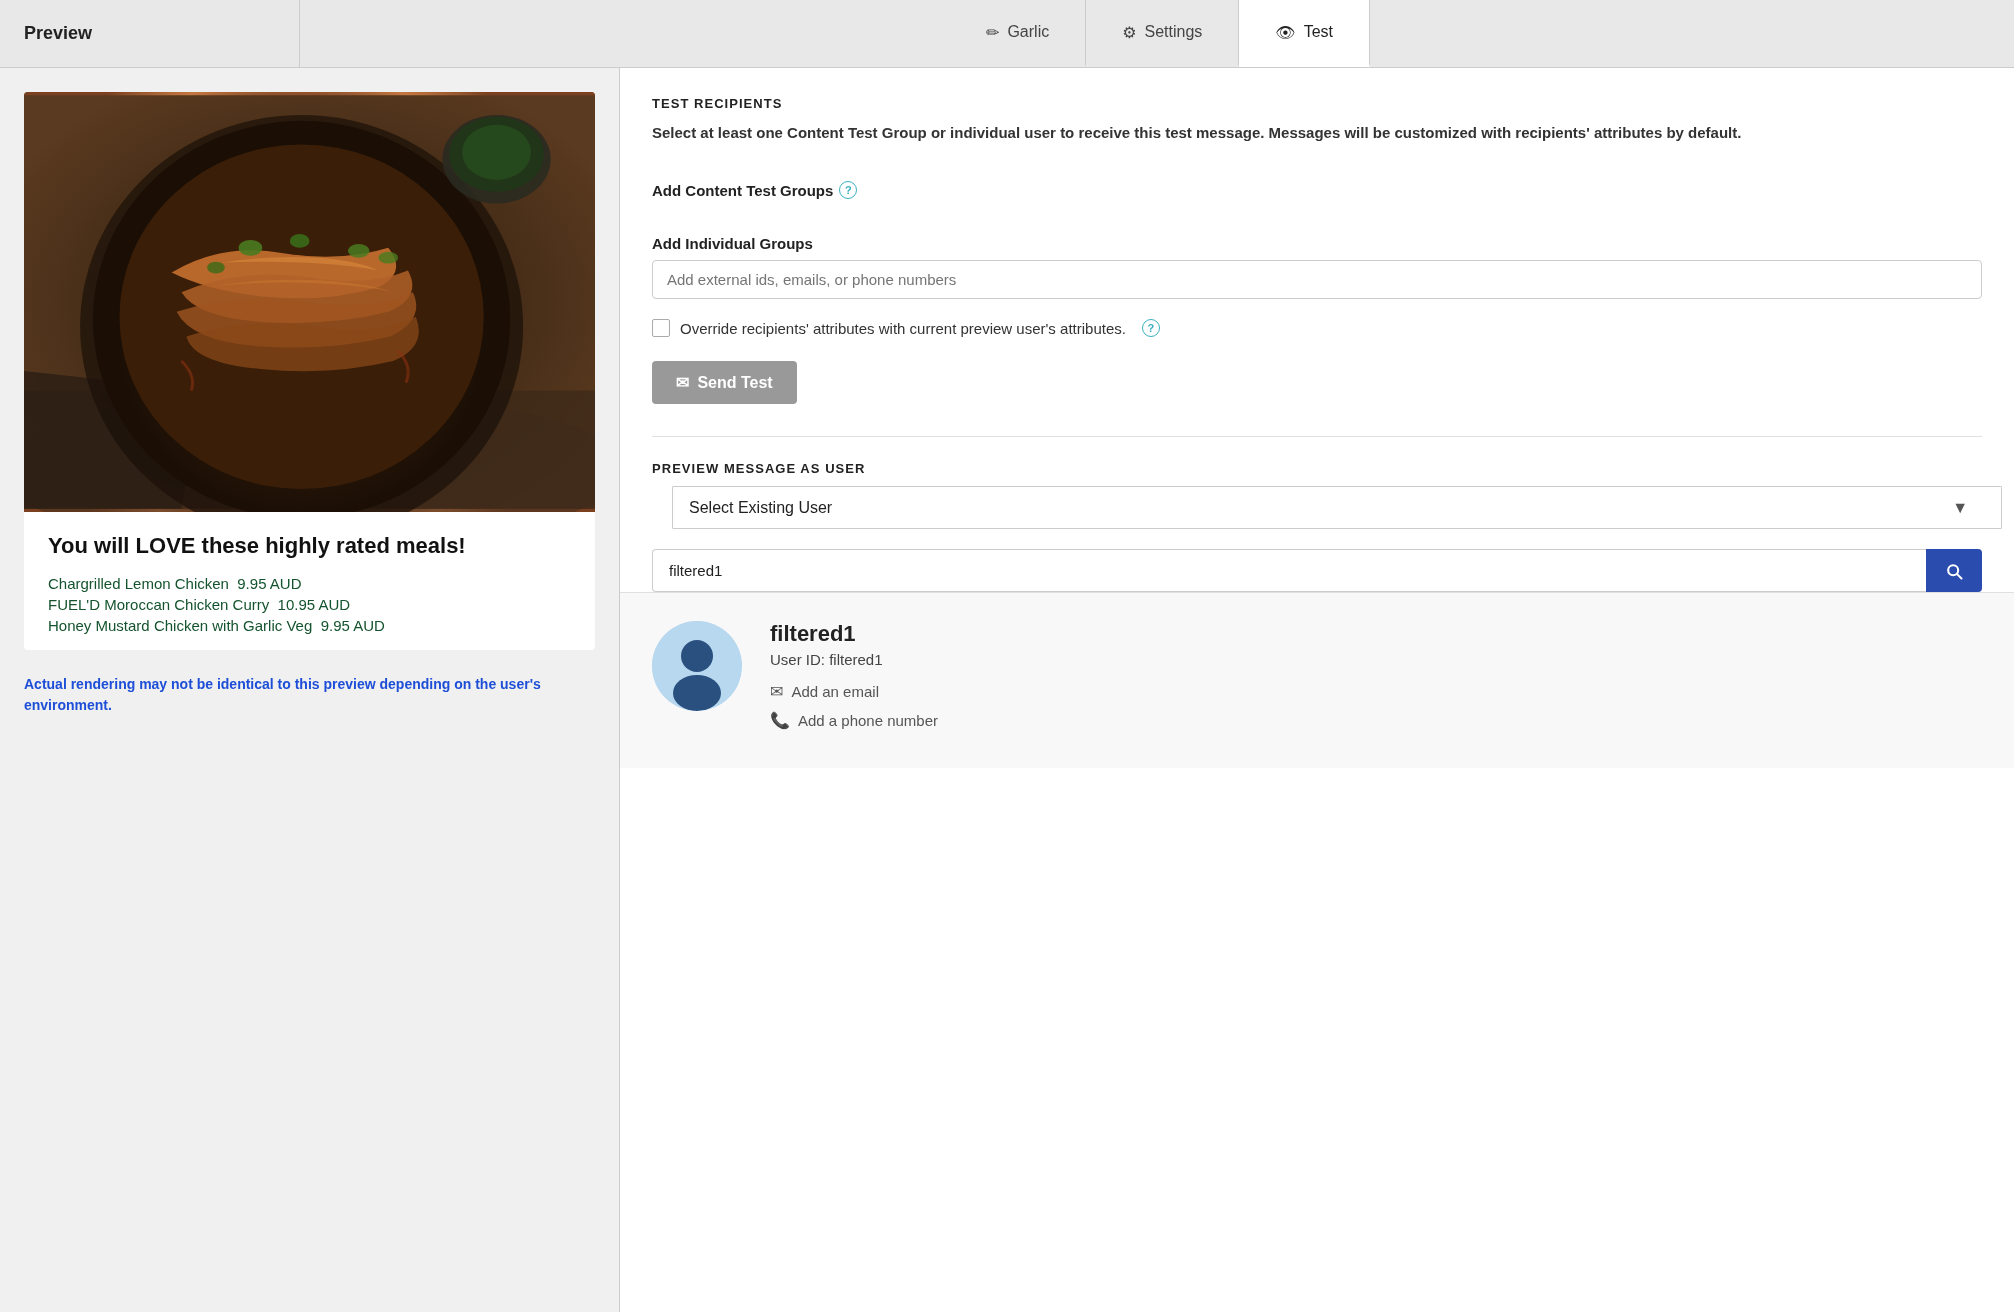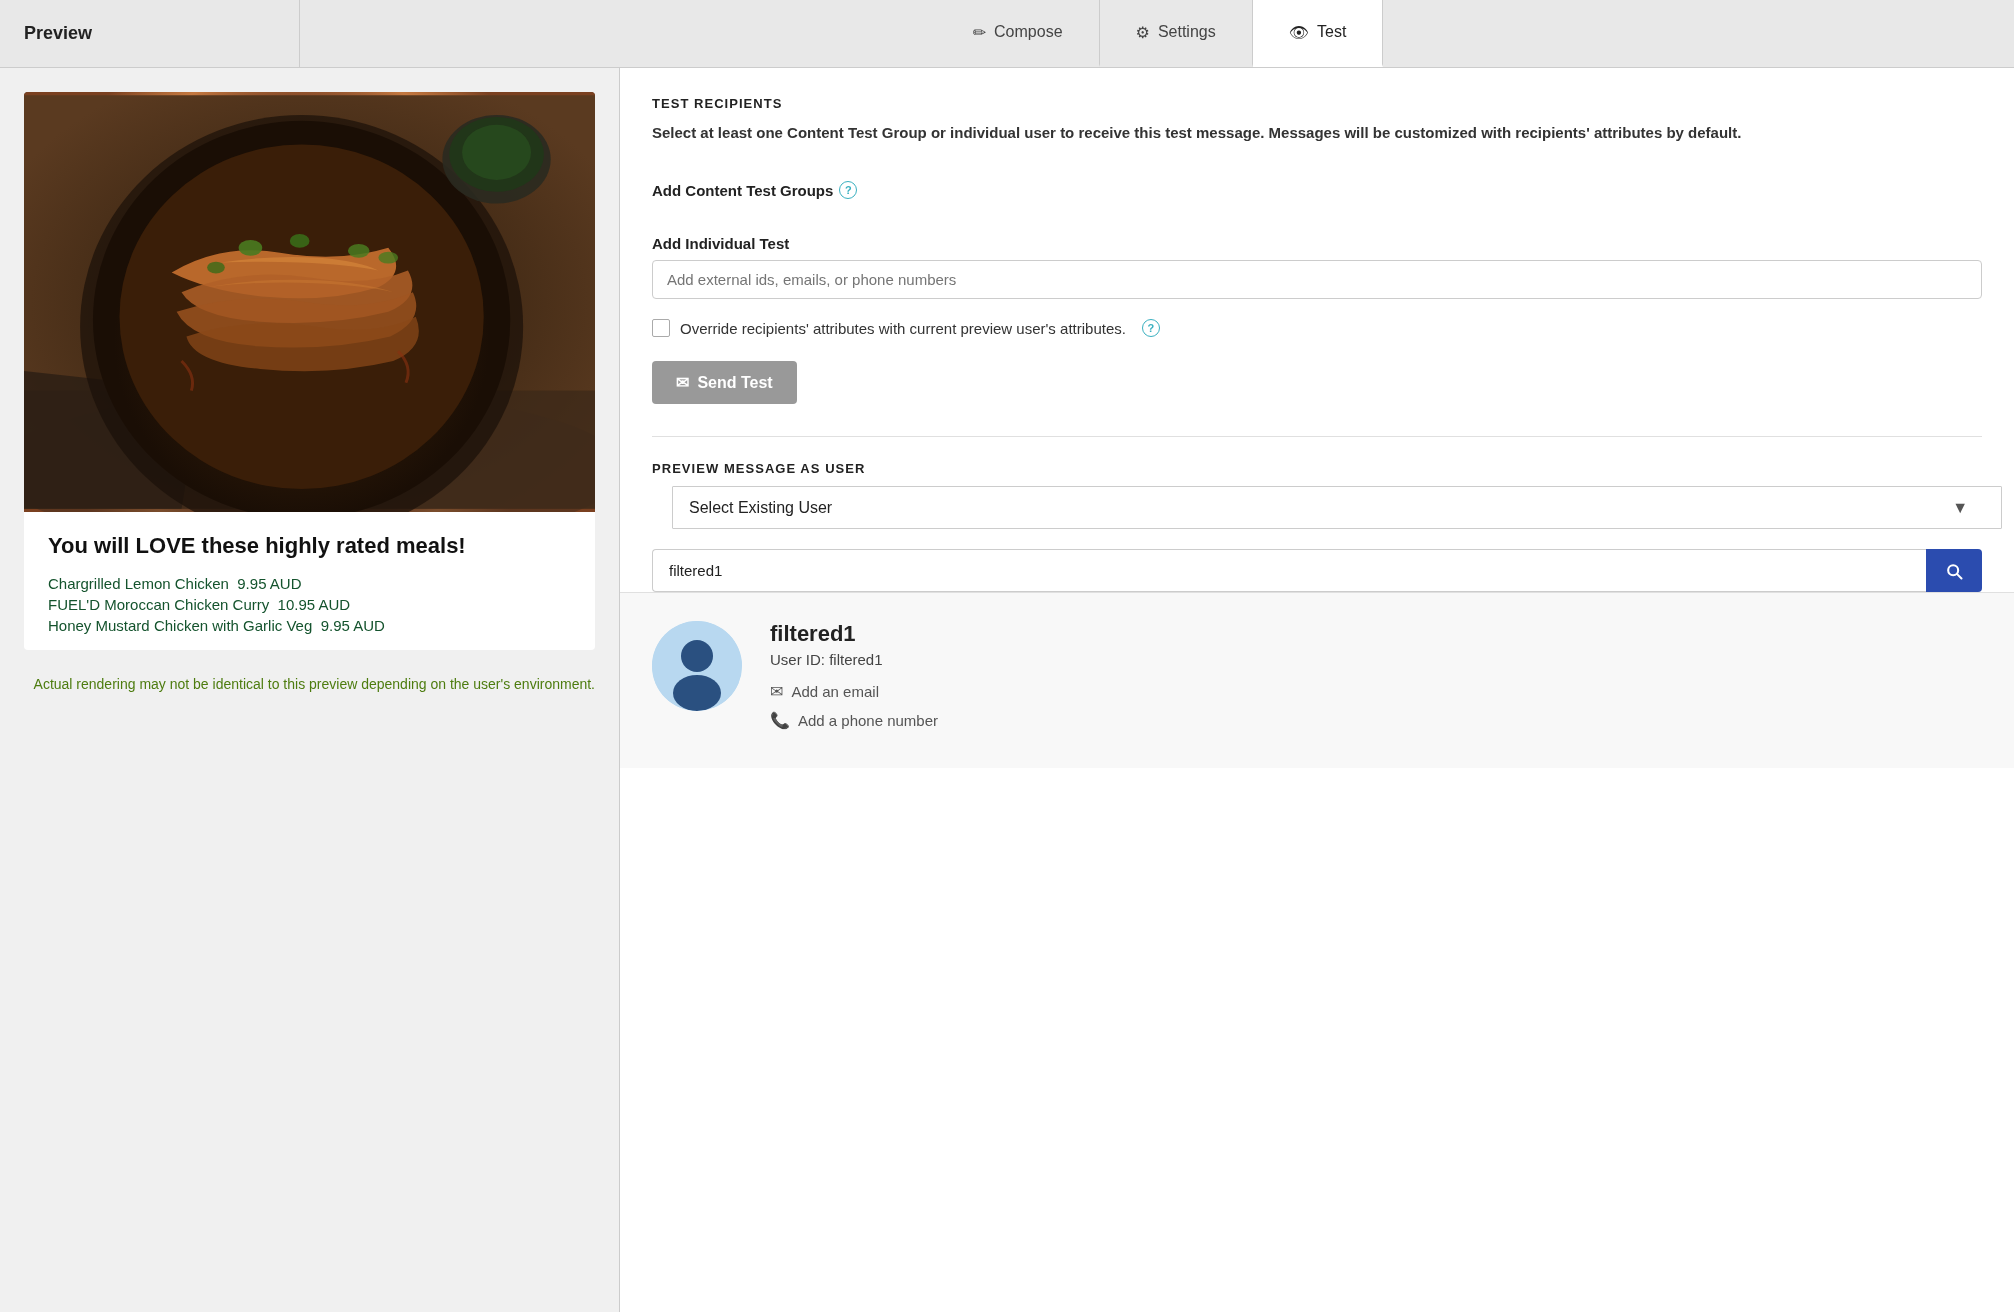--- a/index.html
+++ b/index.html
@@ -106,24 +106,24 @@
       line-height: 1.3;
     }
     .preview-menu-item {
       font-size: 15px;
       color: #14532d;
       margin-bottom: 4px;
     }
 
     .preview-disclaimer {
       font-size: 14px;
-      color: #4d7c0f;
-      text-align: right;
+      color: #1d4ed8;
+      text-align: left;
       line-height: 1.5;
-      font-weight: 400;
+      font-weight: 700;
       padding: 8px 0;
     }
 
     
     .right-panel {
       flex: 1;
       background: #fff;
       overflow-y: auto;
       padding: 28px 32px;
     }
@@ -345,21 +345,21 @@
 </head>
 <body>
 
 <div class="top-nav">
   <div class="nav-preview">
     <span>Preview</span>
   </div>
   <div class="nav-tabs">
     <div class="nav-tab">
       <span>✏</span>
-      <span>Compose</span>
+      <span>Garlic</span>
     </div>
     <div class="nav-tab">
       <span>⚙</span>
       <span>Settings</span>
     </div>
     <div class="nav-tab active">
       <span>👁</span>
       <span>Test</span>
     </div>
   </div>
@@ -448,21 +448,21 @@
     <div>
       <div class="section-title">TEST RECIPIENTS</div>
       <div class="section-desc">Select at least one Content Test Group or individual user to receive this test message. Messages will be customized with recipients' attributes by default.</div>
 
       <div class="field-label">
         <span>Add Content Test Groups</span>
         <span class="help-icon">?</span>
       </div>
 
       <div class="field-label">
-        <span>Add Individual Test</span>
+        <span>Add Individual Groups</span>
       </div>
       <input class="field-input" type="text" placeholder="Add external ids, emails, or phone numbers" style="">
 
       <div class="checkbox-row">
         <input type="checkbox" class="checkbox-input" style="">
         <label class="checkbox-label">
           <span>Override recipients' attributes with current preview user's attributes.</span>
           <span class="help-icon">?</span>
         </label>
       </div>

